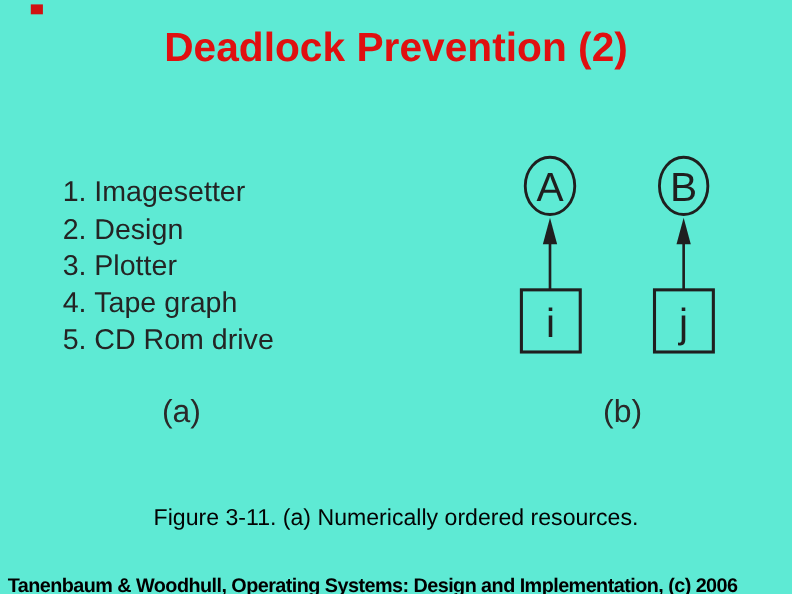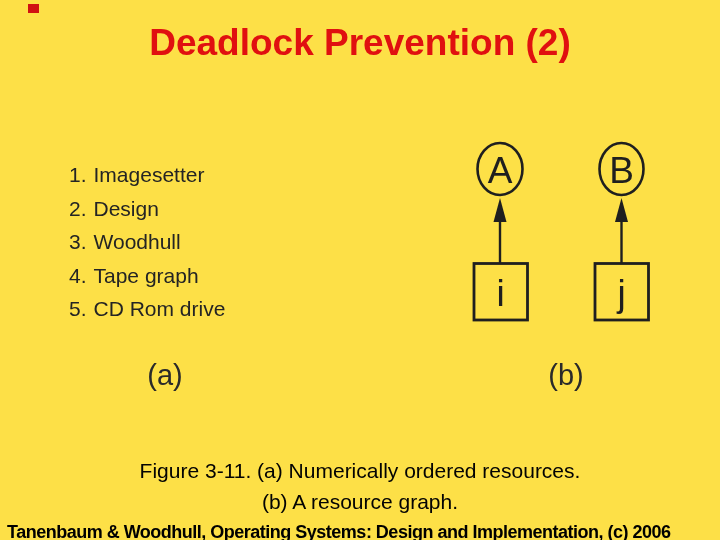--- a/index.html
+++ b/index.html
@@ -5,21 +5,21 @@
   html, body {
     margin: 0; padding: 0;
     width: 720px; height: 540px;
     overflow: hidden;
     background: #ffffff;
     font-family: "Liberation Sans", sans-serif;
   }
   .slide {
     position: relative;
     width: 720px; height: 540px;
-    background: #fde047;
+    background: #5eead4;
     overflow: hidden;
   }
   .corner-artifact {
     position: absolute;
     left: 28px; top: 4px;
     width: 11px; height: 9px;
     background: #d01212;
   }
   .title {
     position: absolute;
@@ -27,24 +27,24 @@
     width: 720px;
     margin: 0;
     text-align: center;
     font-size: 37px;
     font-weight: bold;
     color: #e01010;
     letter-spacing: 0px;
   }
   .resource-list {
     position: absolute;
-    left: 69px; top: 158px;
+    left: 57px; top: 158px;
     margin: 0; padding: 0;
     list-style: none;
-    font-size: 21px;
+    font-size: 26px;
     line-height: 33.5px;
     color: #242424;
   }
   .resource-list .item-name { margin-left: 7px; }
   .panel-label {
     position: absolute;
     top: 359px;
     font-size: 29px;
     color: #2a2a2a;
     text-align: center;
@@ -95,21 +95,21 @@
 
 <div class="slide">
 
   <div class="corner-artifact"></div>
 
   <h1 class="title">Deadlock Prevention (2)</h1>
 
   <ol class="resource-list">
     <li><span class="item-num">1.</span><span class="item-name">Imagesetter</span></li>
     <li><span class="item-num">2.</span><span class="item-name">Design</span></li>
-    <li><span class="item-num">3.</span><span class="item-name">Woodhull</span></li>
+    <li><span class="item-num">3.</span><span class="item-name">Plotter</span></li>
     <li><span class="item-num">4.</span><span class="item-name">Tape graph</span></li>
     <li><span class="item-num">5.</span><span class="item-name">CD Rom drive</span></li>
   </ol>
 
   <div class="panel-label panel-label-a">(a)</div>
 
   <svg class="graph-svg" viewBox="440 130 240 200" xmlns="http://www.w3.org/2000/svg">
 
     <line class="edge-line" x1="500" y1="218" x2="500" y2="263"></line>
     <polygon class="arrowhead" points="500,198 493.5,222 506.5,222"></polygon>
@@ -127,18 +127,17 @@
     <text x="500.5" y="306" font-size="37">i</text>
 
     <rect class="node-shape" x="595" y="263.5" width="53.5" height="56.5" stroke-width="2.8"></rect>
     <text x="621.5" y="306" font-size="37">j</text>
   </svg>
 
   <div class="panel-label panel-label-b">(b)</div>
 
   <div class="caption">
     <div>Figure 3-11. (a) Numerically ordered resources.</div>
-    <div>(b) A resource graph.</div>
   </div>
 
   <div class="footer">Tanenbaum &amp; Woodhull, Operating Systems: Design and Implementation, (c) 2006</div>
 
 </div>
 
 </body></html>

